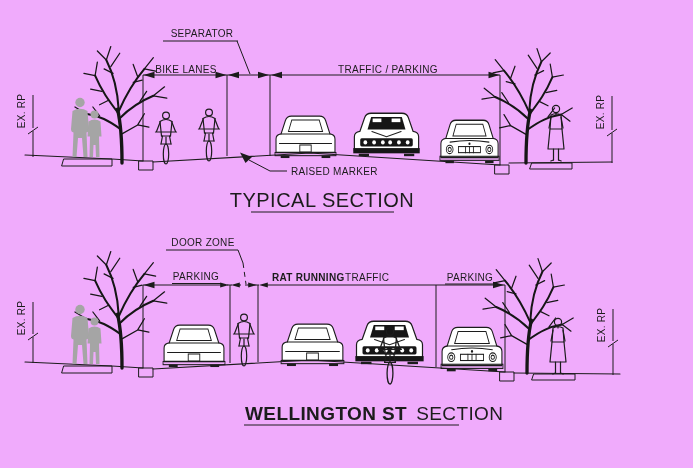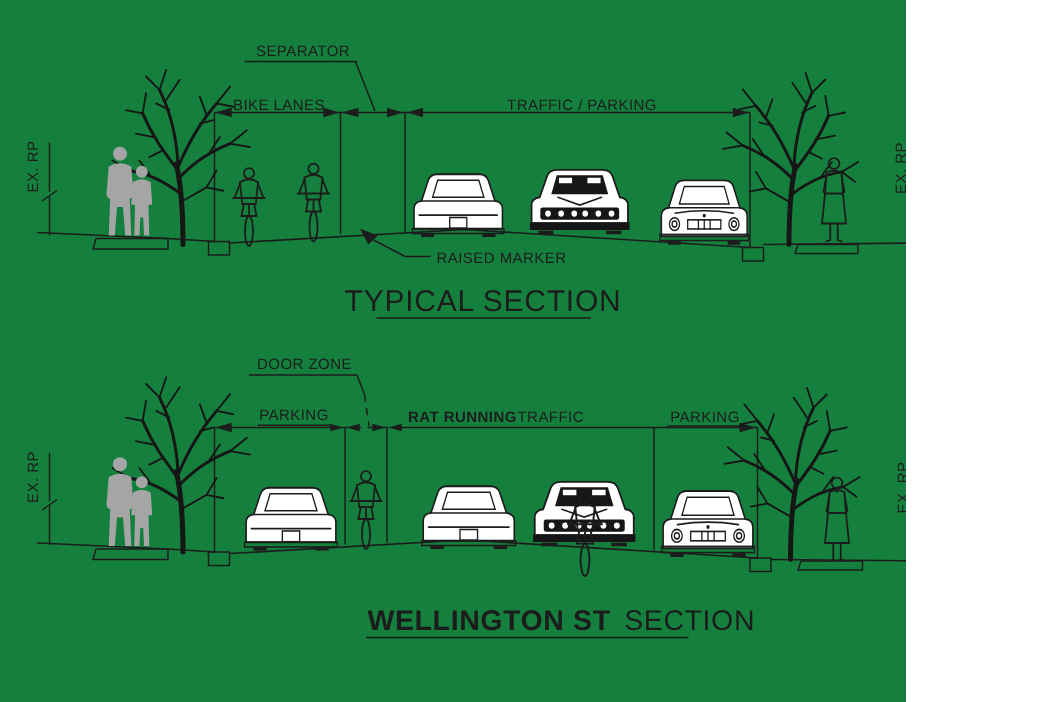--- a/index.html
+++ b/index.html
@@ -1,19 +1,19 @@
 <!DOCTYPE html>
 <html><head>
 <meta charset="utf-8">
 <style>
   html,body{margin:0;padding:0;background:#fff;}
   .canvas{
     position:relative;
-    width:604px;height:468px;
-    background:#15803d;
+    width:693px;height:468px;
+    background:#f0abfc;
     overflow:hidden;
     font-family:"Liberation Sans", sans-serif;
   }
   svg{display:block;}
   
   .ink{stroke:#1c1c1c;fill:none;stroke-width:1.1;stroke-linecap:round;stroke-linejoin:round;}
   .thin{stroke-width:1;}
   .dim{stroke:#1c1c1c;fill:none;stroke-width:1;}
   .dash{stroke-dasharray:5 4;}
   .solid{fill:#1c1c1c;stroke:none;}

